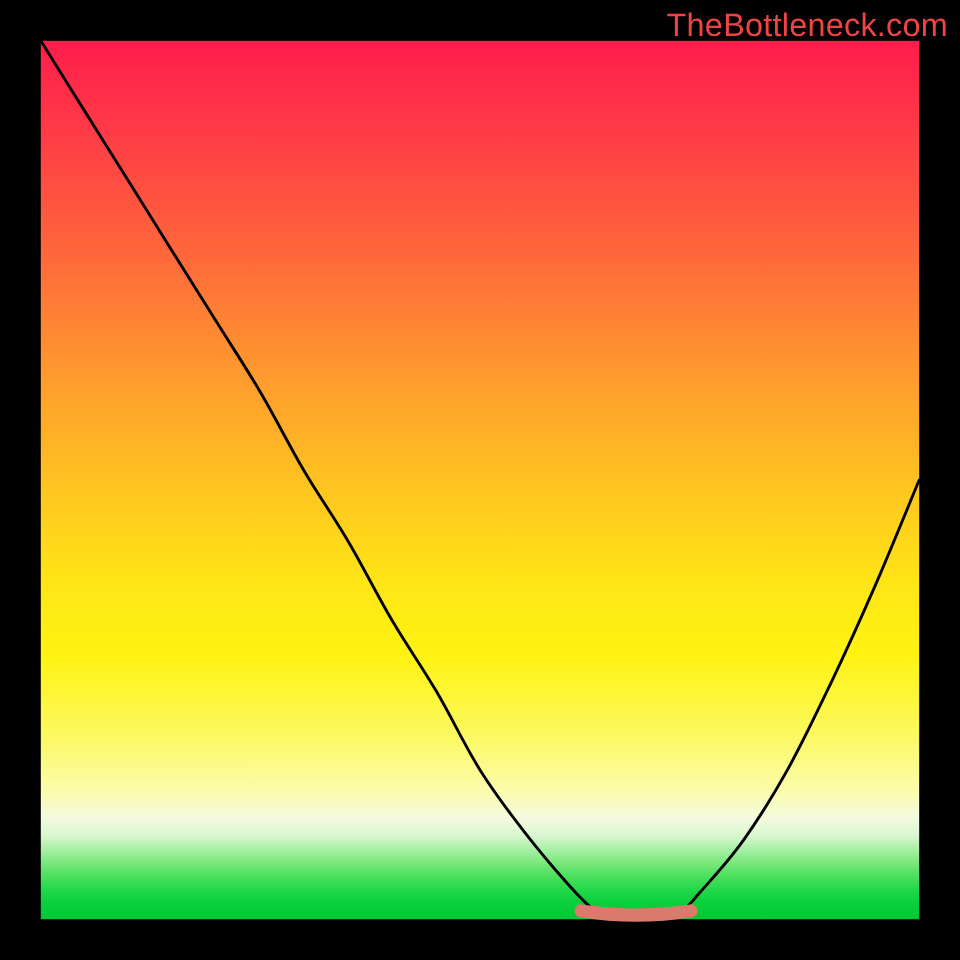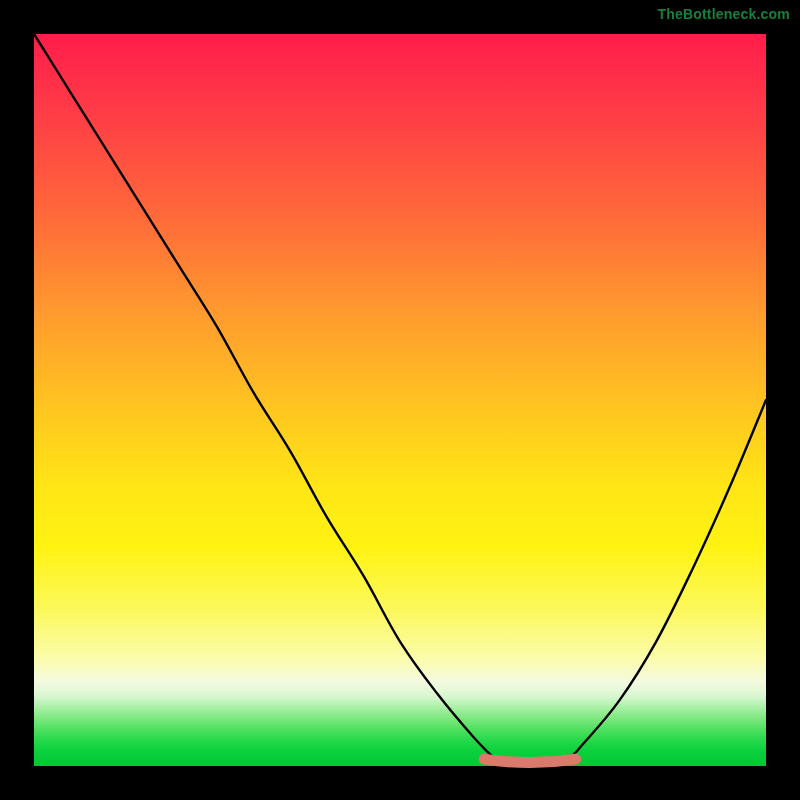--- a/index.html
+++ b/index.html
@@ -42,24 +42,24 @@
   svg.curve {
     position: absolute;
     left: 0; top: 0;
     width: 100%; height: 100%;
     overflow: visible;
   }
   .watermark {
     position: absolute;
     top: 6px;
     right: 10px;
-    color: #15803d;
-    font-size: 14px;
+    color: #ef4444;
+    font-size: 27px;
     letter-spacing: 0.2px;
-    font-weight: 700;
+    font-weight: 400;
   }
 </style>
 </head>
 <body>
 
 <div class="frame">
 
   <div class="plot-area">
 
     <svg class="curve" viewBox="0 0 732 732" preserveAspectRatio="none">

